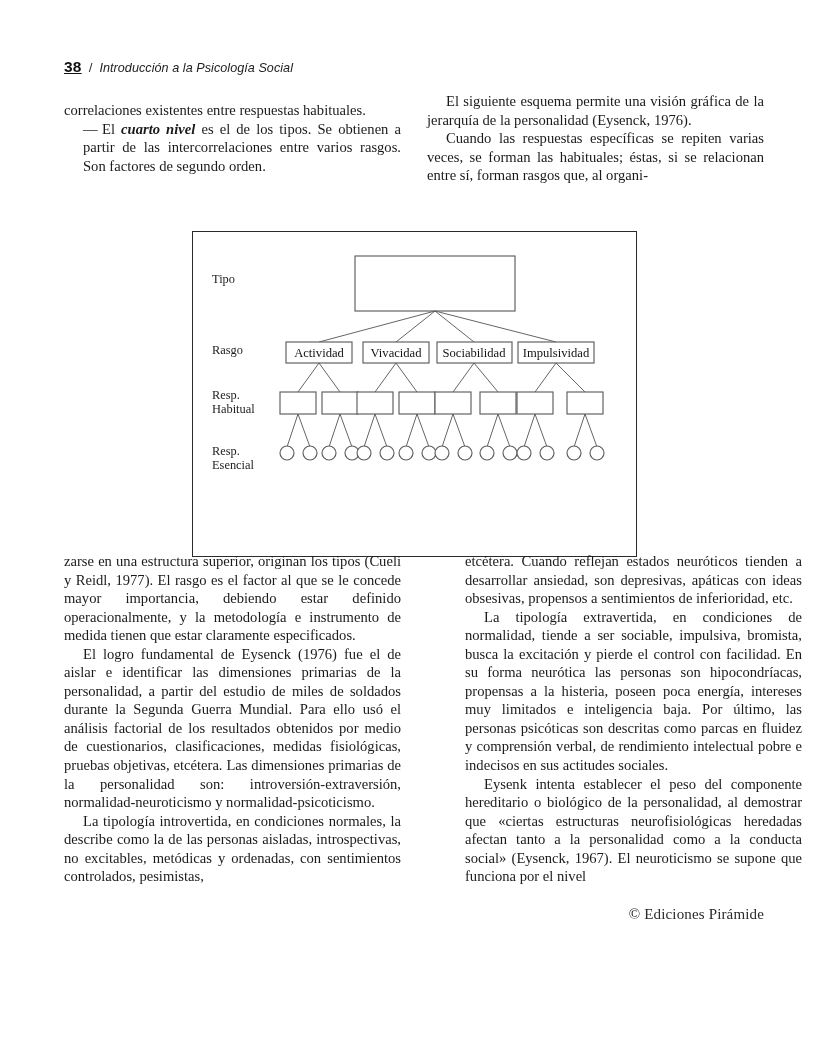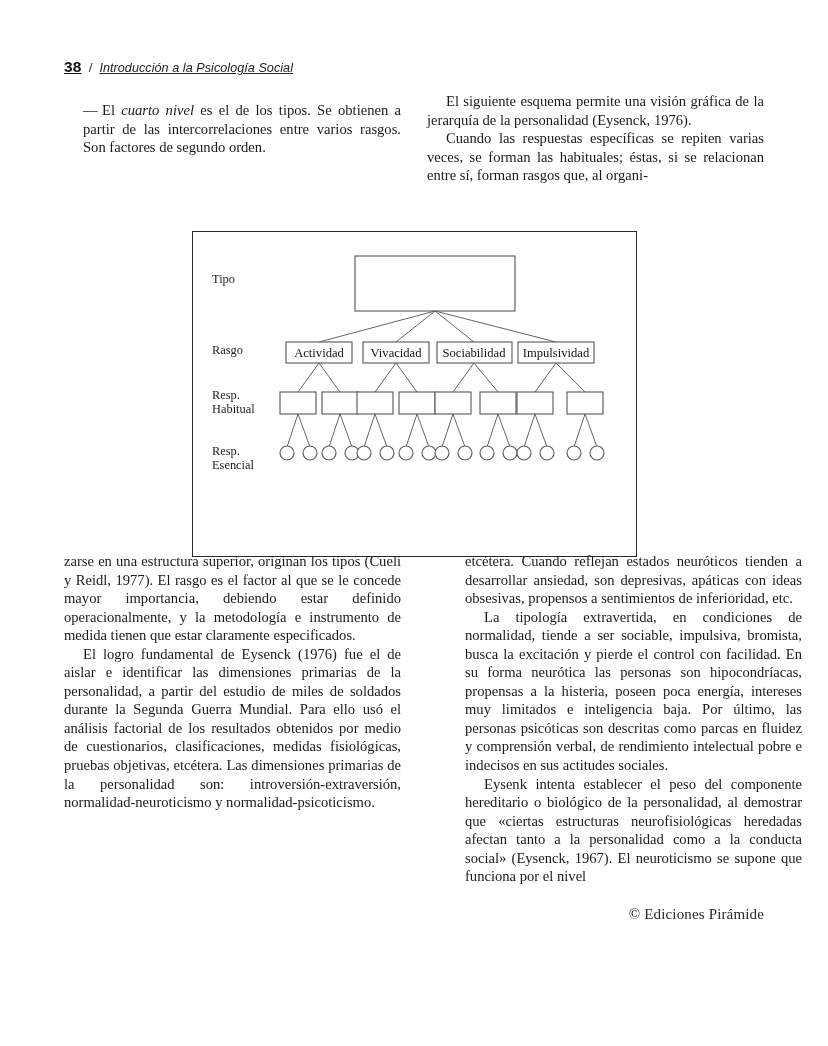--- a/index.html
+++ b/index.html
@@ -43,21 +43,20 @@
   .head-sep {
     font-size: 13.5px;
     color: #333;
     font-weight: 400;
   }
   .head-title {
     font-size: 12.6px;
     font-style: italic;
     color: #222;
     letter-spacing: 0.05px;
-    text-decoration: underline;
   }
 
   
   .col {
     position: absolute;
     width: 337px;
     text-align: justify;
     font-size: 14.6px;
     line-height: 18.55px;
     hyphens: manual;
@@ -85,21 +84,21 @@
   }
   .dash-mark {
     width: 19px;
     flex: 0 0 19px;
     text-align: left;
   }
   .dash-body {
     flex: 1 1 auto;
     text-align: justify;
   }
-  .it { font-style: italic; }
+  .it { font-style: italic; font-weight: bold; }
 
   
   .figure {
     position: absolute;
     left: 192px;
     top: 231px;
     width: 445px;
     height: 326px;
     border: 1.3px solid #2a2a2a;
     background: #ffffff;
@@ -153,20 +152,21 @@
 
 <div class="page">
 
   <div class="running-head">
     <span class="folio">38</span>
     <span class="head-sep">/</span>
     <span class="head-title">Introducción a la Psicología Social</span>
   </div>
 
   <div class="col col-left top-left">
+    <p class="noindent">correlaciones existentes entre respuestas habituales.</p>
     <p class="dash-item">
       <span class="dash-mark">—</span>
       <span class="dash-body"><span>El </span><span class="it">cuarto nivel</span><span> es el de los tipos. Se obtienen a partir de las intercorrelaciones entre varios rasgos. Son factores de segundo orden.</span></span>
     </p>
   </div>
 
   <div class="col col-right top-right">
     <p>El siguiente esquema permite una visión gráfica de la jerarquía de la personalidad (Eysenck, 1976).</p>
     <p>Cuando las respuestas específicas se repiten varias veces, se forman las habituales; éstas, si se relacionan entre sí, forman rasgos que, al organi-</p>
   </div>
@@ -260,20 +260,21 @@
       <circle class="ncirc" cx="331" cy="221" r="7"></circle>
       <circle class="ncirc" cx="354" cy="221" r="7"></circle>
       <circle class="ncirc" cx="381" cy="221" r="7"></circle>
       <circle class="ncirc" cx="404" cy="221" r="7"></circle>
     </svg>
   </div>
 
   <div class="col col-left bot-left">
     <p class="noindent">zarse en una estructura superior, originan los tipos (Cueli y Reidl, 1977). El rasgo es el factor al que se le concede mayor importancia, debiendo estar definido operacionalmente, y la metodología e instrumento de medida tienen que estar claramente especificados.</p>
     <p>El logro fundamental de Eysenck (1976) fue el de aislar e identificar las dimensiones primarias de la personalidad, a partir del estudio de miles de soldados durante la Segunda Guerra Mundial. Para ello usó el análisis factorial de los resultados obtenidos por medio de cuestionarios, clasificaciones, medidas fisiológicas, pruebas objetivas, etcétera. Las dimensiones primarias de la personalidad son: introversión-extraversión, normalidad-neuroticismo y normalidad-psicoticismo.</p>
+    <p>La tipología introvertida, en condiciones normales, la describe como la de las personas aisladas, introspectivas, no excitables, metódicas y ordenadas, con sentimientos controlados, pesimistas,</p>
   </div>
 
   <div class="col col-right bot-right">
     <p class="noindent">etcétera. Cuando reflejan estados neuróticos tienden a desarrollar ansiedad, son depresivas, apáticas con ideas obsesivas, propensos a sentimientos de inferioridad, etc.</p>
     <p>La tipología extravertida, en condiciones de normalidad, tiende a ser sociable, impulsiva, bromista, busca la excitación y pierde el control con facilidad. En su forma neurótica las personas son hipocondríacas, propensas a la histeria, poseen poca energía, intereses muy limitados e inteligencia baja. Por último, las personas psicóticas son descritas como parcas en fluidez y comprensión verbal, de rendimiento intelectual pobre e indecisos en sus actitudes sociales.</p>
     <p>Eysenk intenta establecer el peso del componente hereditario o biológico de la personalidad, al demostrar que «ciertas estructuras neurofisiológicas heredadas afectan tanto a la personalidad como a la conducta social» (Eysenck, 1967). El neuroticismo se supone que funciona por el nivel</p>
   </div>
 
   <div class="footer">© Ediciones Pirámide</div>
 

